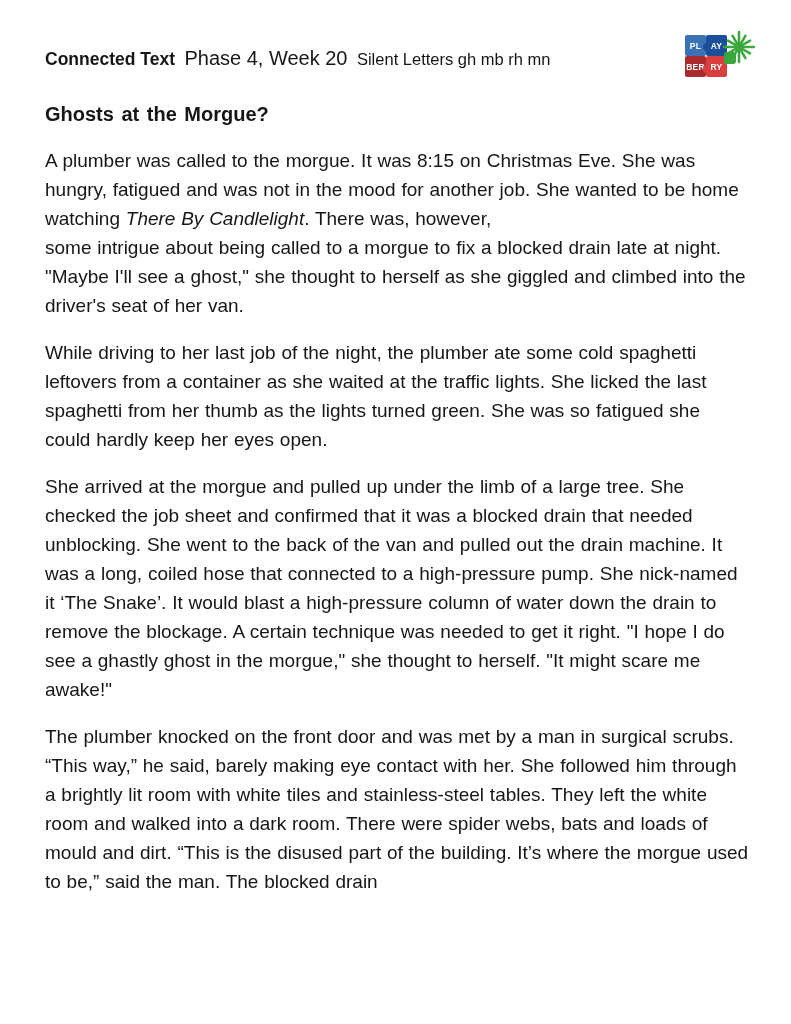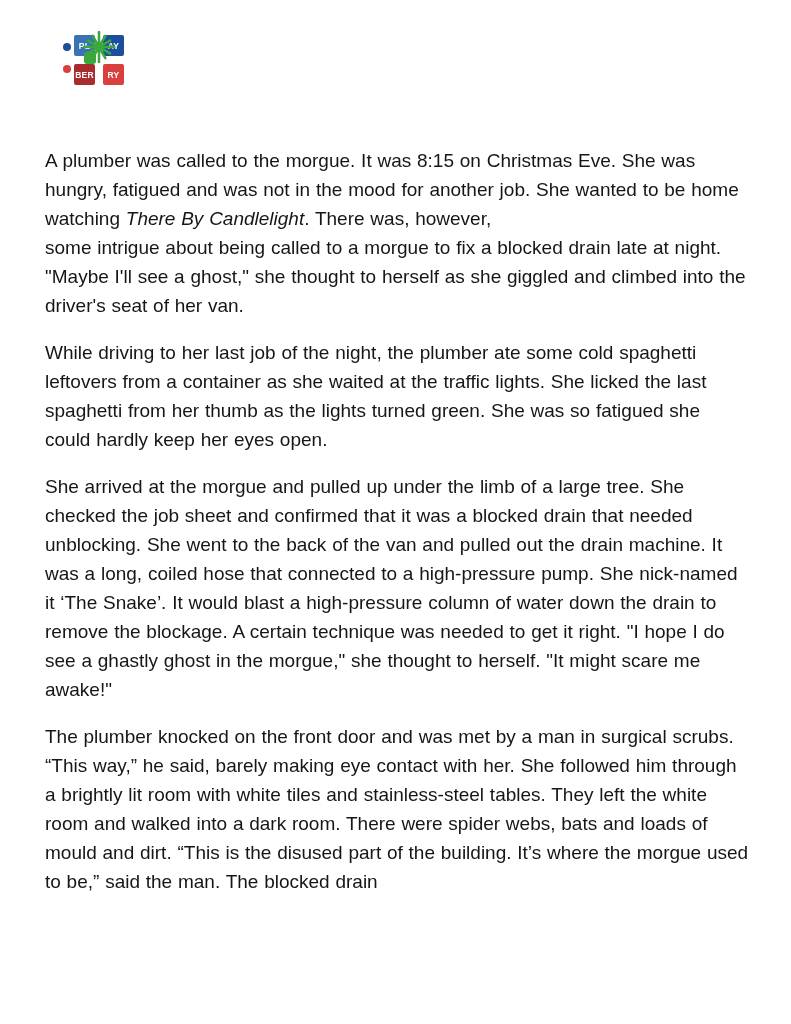--- a/index.html
+++ b/index.html
@@ -36,22 +36,22 @@
   
   .puzzle {
     position: relative;
     width: 46px; height: 46px;
     flex: 0 0 auto;
   }
   .puzzle-grid {
     display: grid;
     grid-template-columns: 21px 21px;
     grid-template-rows: 21px 21px;
-    gap: 8px;
-    width: 44px; height: 44px; margin-left: 29px;
+    gap: 0;
+    width: 44px; height: 44px;
   }
   .pz {
     display: flex; align-items: center; justify-content: center;
     color: #ffffff; font-weight: bold; font-size: 8.5px;
     border-radius: 2px; letter-spacing: 0.2px;
   }
   .pz-pl  { background: var(--puzzle-blue-light); }
   .pz-ay  { background: var(--puzzle-blue-dark); }
   .pz-ber { background: var(--puzzle-red-dark); }
   .pz-ry  { background: var(--puzzle-red-bright); }
@@ -109,20 +109,25 @@
     font-size: 15px;
     color: #1c1c1c;
   }
 </style>
 </head>
 <body>
 
 <div class="page">
 
   <div class="header">
+    <div class="header-text">
+      <span class="h-bold">Connected Text</span>
+      <span class="h-phase">Phase 4, Week 20</span>
+      <span class="h-focus">Silent Letters gh mb rh mn</span>
+    </div>
 
     <div class="logo">
       <div class="puzzle">
         <div class="puzzle-grid">
           <div class="pz pz-pl">PL</div>
           <div class="pz pz-ay">AY</div>
           <div class="pz pz-ber">BER</div>
           <div class="pz pz-ry">RY</div>
         </div>
         <div class="tab-top"></div>
@@ -145,20 +150,21 @@
           <line x1="16" y1="16" x2="22" y2="5.6"></line>
           <line x1="16" y1="16" x2="26.4" y2="10"></line>
         </g>
         <circle cx="16" cy="16" r="4" fill="currentColor"></circle>
       </svg>
 
 
     </div>
   </div>
 
+  <h1 class="doc-title">Ghosts at the Morgue?</h1>
 
   <div class="doc-body">
     <p><span>A plumber was called to the morgue. It was 8:15 on Christmas Eve. She was hungry, fatigued and was not in the mood for another job. She wanted to be home watching </span><span class="italic">There By Candlelight</span><span>. There was, however,
 some intrigue about being called to a morgue to fix a blocked drain late at night.  "Maybe I'll see a ghost," she thought to herself as she giggled and climbed into the driver's seat of her van.</span></p>
     <p><span>While driving to her last job of the night, the plumber ate some cold spaghetti leftovers from a container as she waited at the traffic lights. She licked the last spaghetti from her thumb as the lights turned green. She was so fatigued she could hardly keep her eyes open.</span></p>
     <p><span>She arrived at the morgue and pulled up under the limb of a large tree. She checked the job sheet and confirmed that it was a blocked drain that needed unblocking. She went to the back of the van and pulled out the drain machine. It was a long, coiled hose that connected to a high-pressure pump. She nick-named it ‘The Snake’. It would blast a high-pressure column of water down the drain to remove the blockage. A certain technique was needed to get it right. "I hope I do see a ghastly ghost in the morgue," she thought to herself. "It might scare me awake!"</span></p>
     <p><span>The plumber knocked on the front door and was met by a man in surgical scrubs. “This way,” he said, barely making eye contact with her. She followed him through a brightly lit room with white tiles and stainless-steel tables. They left the white room and walked into a dark room. There were spider webs, bats and loads of mould and dirt. “This is the disused part of the building. It’s where the morgue used to be,” said the man. The blocked drain</span></p>
   </div>
 
 

